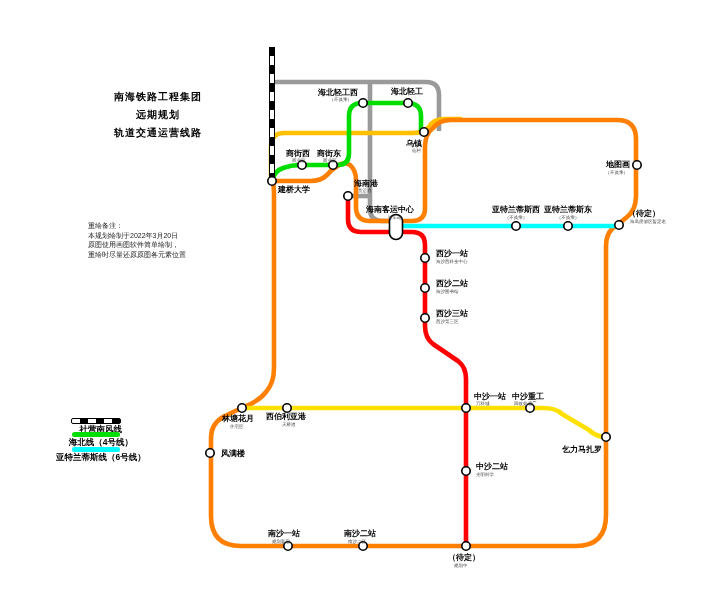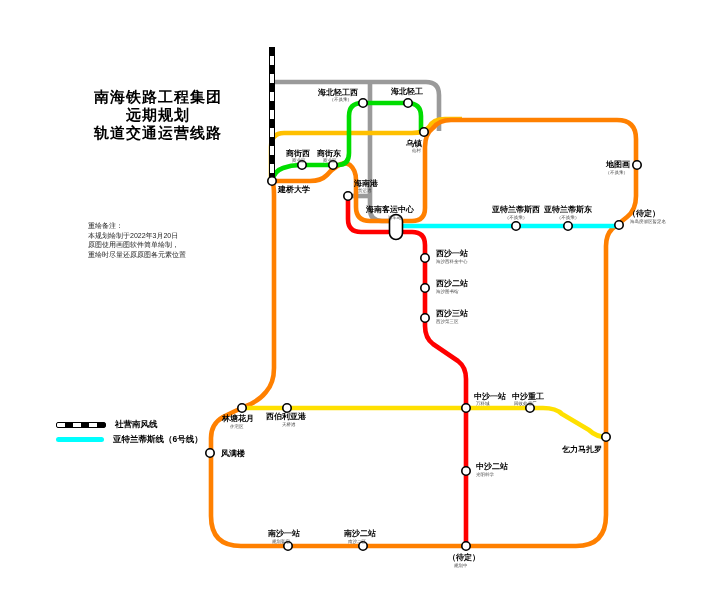--- a/index.html
+++ b/index.html
@@ -1,23 +1,23 @@
 <!DOCTYPE html>
 <html><head>
 <meta charset="utf-8">
 <style>
   html,body{margin:0;padding:0;background:#fff;}
   #stage{position:relative;width:701px;height:599px;background:#ffffff;overflow:hidden;
          font-family:"Liberation Sans","DejaVu Sans",sans-serif;}
   #map{position:absolute;left:0;top:0;}
   #title{position:absolute;left:58px;top:88px;width:200px;text-align:center;
-         font-weight:bold;font-size:15px;line-height:18px;color:#000;letter-spacing:1px;font-family:Liberation Serif, serif;}
+         font-weight:bold;font-size:10px;line-height:18px;color:#000;letter-spacing:1px;font-family:Liberation Serif, serif;}
   #note{position:absolute;left:88px;top:221px;font-size:7px;line-height:9.5px;color:#222;}
   #legend{position:absolute;left:56px;top:418px;}
-  .lg-row{display:flex;align-items:center;height:14.4px;}
+  .lg-row{display:flex;align-items:center;height:14.4px;flex-direction:column;}
   .lg-swatch{width:48px;height:4.8px;border-radius:3px;margin-right:9px;flex:0 0 auto;}
   .lg-swatch.railway{height:4px;border:1px solid #000;border-radius:2px;
       background:repeating-linear-gradient(90deg,#fff 0 8px,#000 8px 16px);}
   .lg-label{font-size:8.5px;font-weight:600;color:#000;white-space:nowrap;}
 </style>
 </head>
 <body>
 
 <div id="stage">
   <svg id="map" width="701" height="599" viewBox="0 0 701 599">
@@ -118,17 +118,21 @@
     <div>原图使用画图软件简单绘制，</div>
     <div>重绘时尽量还原原图各元素位置</div>
   </div>
 
   <div id="legend">
       <div class="lg-row">
         <div class="lg-swatch railway"></div>
         <div class="lg-label">社营南风线</div>
       </div>
       <div class="lg-row">
+        <div class="lg-swatch" style="background: rgb(0, 221, 0);"></div>
+        <div class="lg-label">海北线（4号线）</div>
+      </div>
+      <div class="lg-row">
         <div class="lg-swatch" style="background: rgb(0, 255, 255);"></div>
         <div class="lg-label">亚特兰蒂斯线（6号线）</div>
       </div>
     </div>
 </div>
 
 </body></html>

